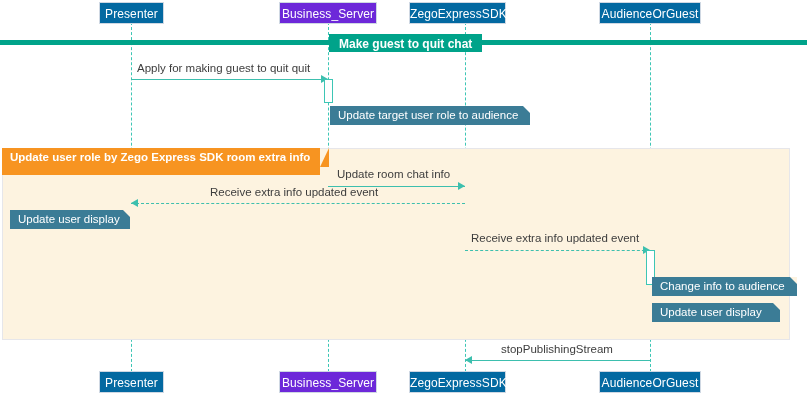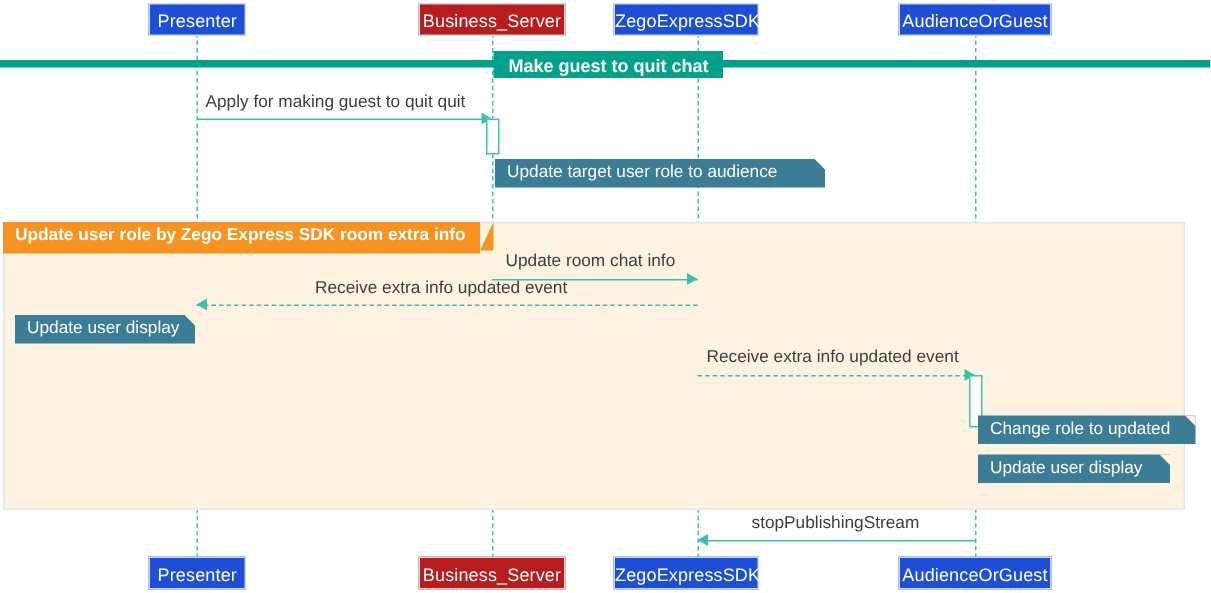--- a/index.html
+++ b/index.html
@@ -19,42 +19,42 @@
     line-height:22px;
     box-sizing:border-box;
     text-align:center;
     color:#ffffff;
     font-size:12px;
     white-space:nowrap;
     border:1px solid #d6dbe8;
     letter-spacing:0.1px;
     z-index:40;
   }
-  .p-teal{background:#1d4ed8;border-color:#cfd8e3;}
-  .p-purple{background:#b91c1c;border-color:#cfd8e3;}
+  .p-teal{background:#0369a1;border-color:#cfd8e3;}
+  .p-purple{background:#6d28d9;border-color:#cfd8e3;}
 
   
   .lifeline{
     position:absolute;
     width:0;
     border-left:1px dashed #3dc6b5;
     z-index:5;
   }
 
   
   .group-frame{
     position:absolute;
     background:#fdf3e0;
     border:1px solid #e6e6ea;
     box-sizing:border-box;
     z-index:10;
   }
   .group-tab{
     position:absolute;
-    height:21px;
+    height:27px;
     line-height:19px;
     background:#f79421;
     color:#ffffff;
     font-size:11.5px;
     font-weight:bold;
     padding:0 10px 0 8px;
     box-sizing:border-box;
     white-space:nowrap;
     z-index:22;
   }
@@ -173,40 +173,40 @@
   <div class="participant p-teal" style="left:599px;top:2px;width:102px;">AudienceOrGuest</div>
 
   <div class="divider" style="left:0px;top:40px;width:807px;height:5px;"></div>
   <div class="divider-title" style="left:329px;top:34px;">Make guest to quit chat</div>
 
   <div class="msg-label" style="left:137px;top:62px;">Apply for making guest to quit quit</div>
   <div class="msg-line" style="left:131px;top:79px;width:197px;"></div>
   <div class="arrow-head arrow-right" style="left:321px;top:75px;"></div>
   <div class="activation" style="left:324px;top:79px;height:24px;"></div>
 
-  <div class="note" style="left:330px;top:106px;width:220px;">Update target user role to audience</div>
+  <div class="note" style="left:330px;top:106px;width:200px;">Update target user role to audience</div>
 
   <div class="group-tab" style="left:2px;top:148px;">Update user role by Zego Express SDK room extra info</div>
 
   <div class="msg-label" style="left:337px;top:168px;">Update room chat info</div>
   <div class="msg-line" style="left:328px;top:186px;width:137px;"></div>
   <div class="arrow-head arrow-right" style="left:458px;top:182px;"></div>
 
   <div class="msg-label" style="left:210px;top:186px;">Receive extra info updated event</div>
   <div class="msg-line dotted" style="left:131px;top:203px;width:334px;"></div>
   <div class="arrow-head arrow-left" style="left:131px;top:199px;"></div>
 
   <div class="note on-cream" style="left:10px;top:210px;width:120px;">Update user display</div>
 
   <div class="msg-label" style="left:471px;top:232px;">Receive extra info updated event</div>
   <div class="msg-line dotted" style="left:465px;top:250px;width:185px;"></div>
   <div class="arrow-head arrow-right" style="left:643px;top:246px;"></div>
   <div class="activation" style="left:646px;top:250px;height:35px;"></div>
 
-  <div class="note on-cream" style="left:652px;top:277px;width:145px;">Change role to updated</div>
+  <div class="note on-cream" style="left:652px;top:277px;width:145px;">Change info to audience</div>
 
   <div class="note on-cream" style="left:652px;top:303px;width:128px;">Update user display</div>
 
   <div class="msg-label" style="left:501px;top:343px;">stopPublishingStream</div>
   <div class="msg-line" style="left:465px;top:360px;width:185px;"></div>
   <div class="arrow-head arrow-left" style="left:465px;top:356px;"></div>
 
   <div class="participant p-teal" style="left:99px;top:371px;width:65px;">Presenter</div>
 
   <div class="participant p-purple" style="left:279px;top:371px;width:98px;">Business_Server</div>

